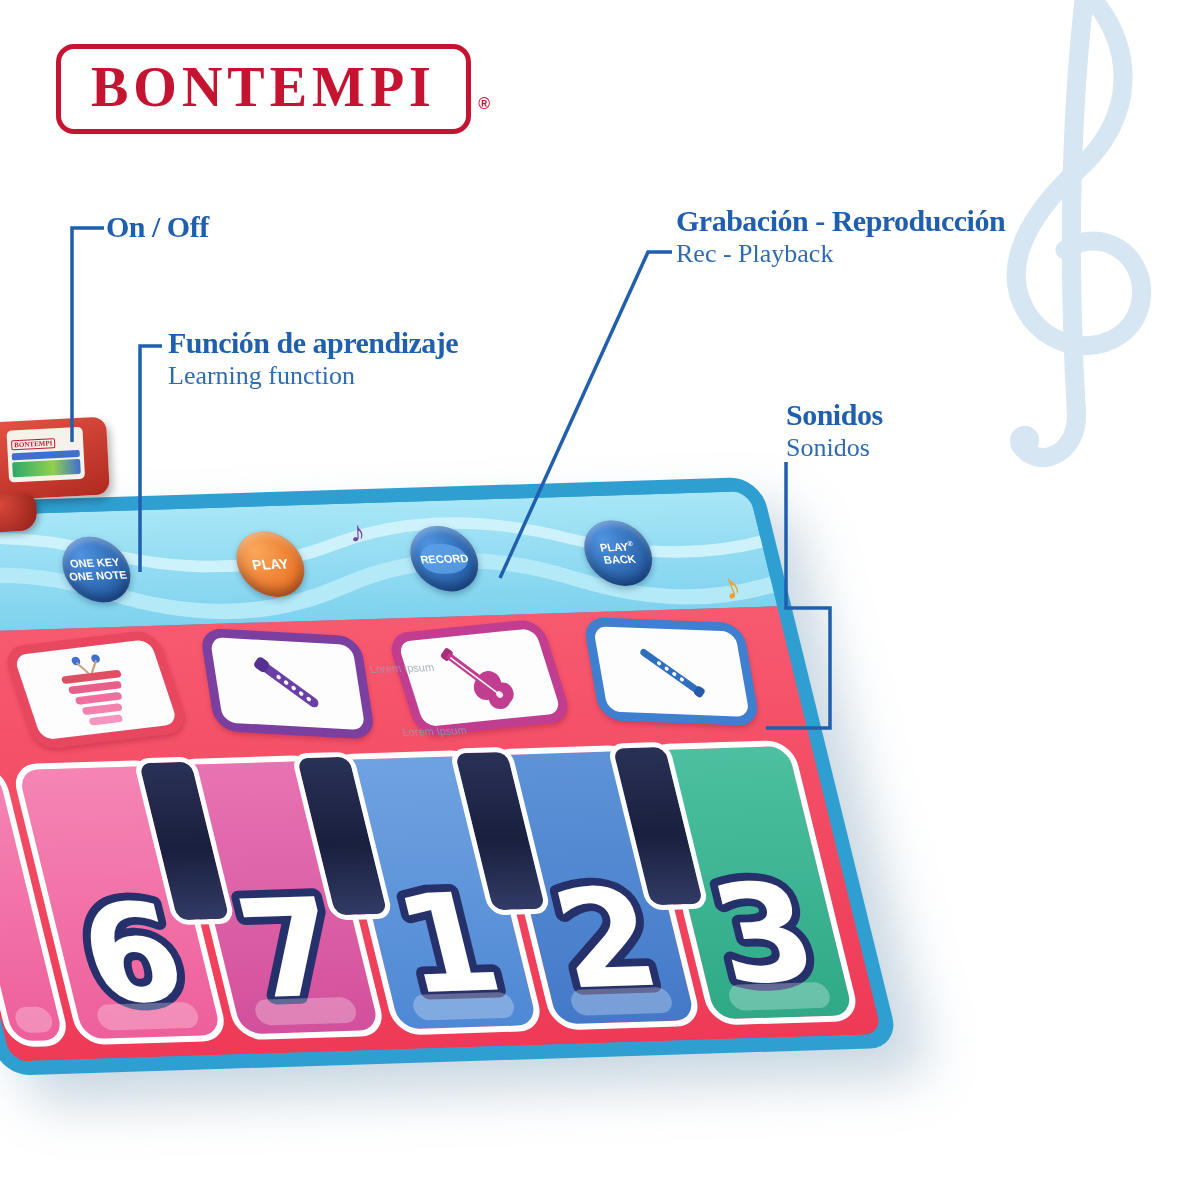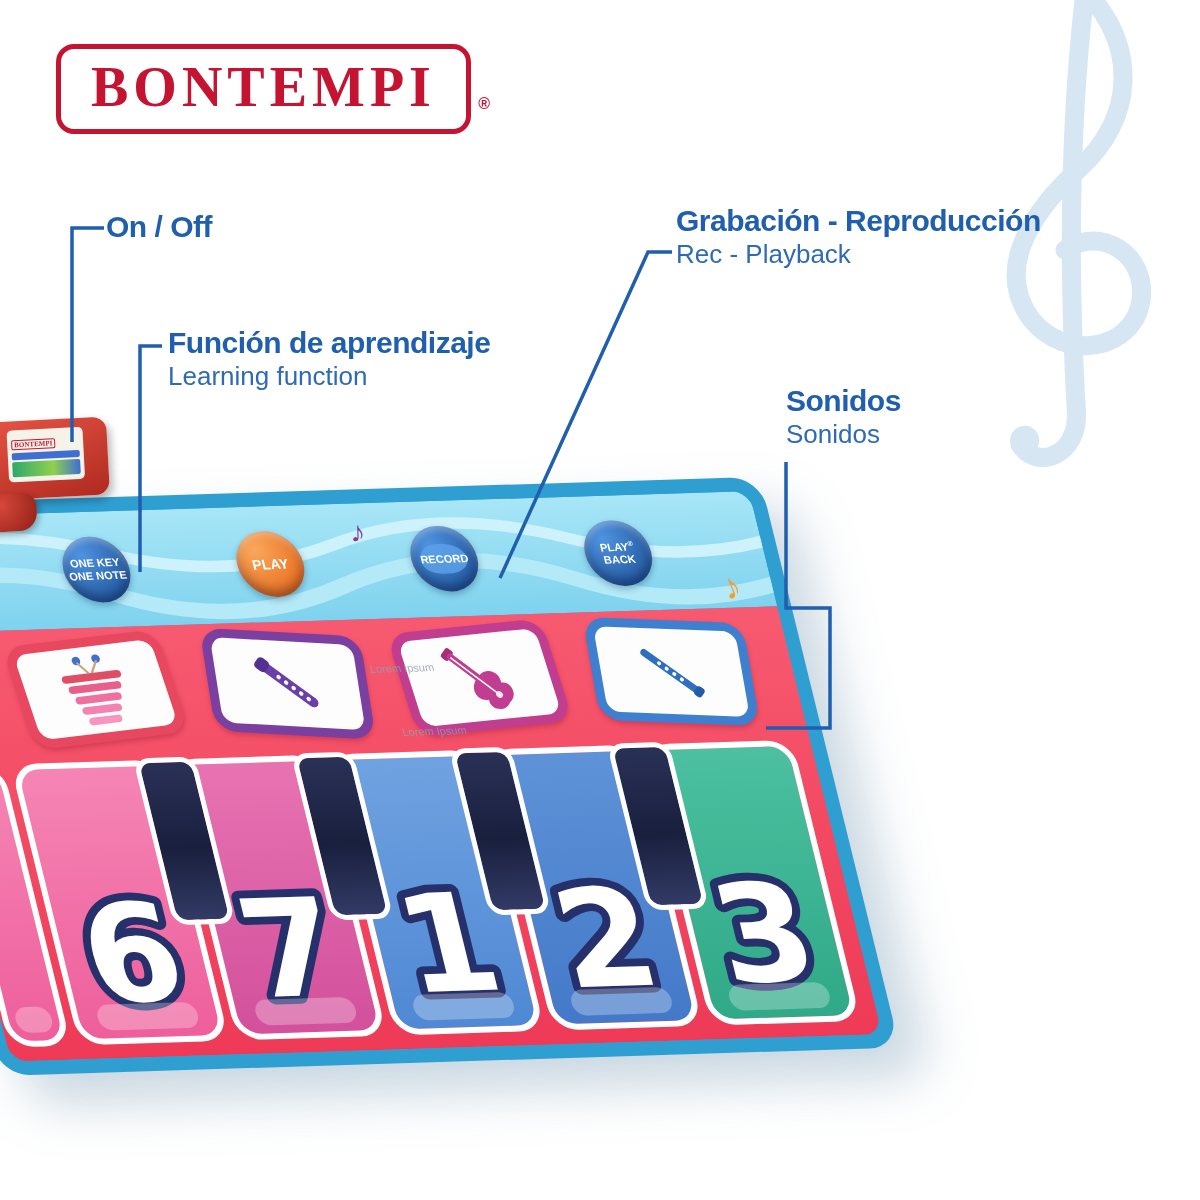--- a/index.html
+++ b/index.html
@@ -10,27 +10,27 @@
   .clef{position:absolute;right:-20px;top:-30px;width:310px;height:560px;z-index:0;}
 
   
   .logo{position:absolute;left:56px;top:44px;border:5px solid #c41431;border-radius:18px;
         padding:6px 30px 10px 30px;color:#c41431;z-index:5;}
   .logo-text{font-family:"Liberation Serif",serif;font-weight:bold;font-size:56px;
              letter-spacing:5px;}
   .logo-reg{position:absolute;right:-24px;bottom:16px;font-size:16px;font-weight:bold;color:#c41431;}
 
   
-  .callout{position:absolute;color:#1f5fae;z-index:7;line-height:1.1;}
+  .callout{position:absolute;color:#1f5fae;z-index:7;line-height:1.1;font-family:Liberation Serif, serif;}
   .callout .title{font-weight:bold;font-size:30px;letter-spacing:-0.5px;}
   .callout .subtitle{font-size:26px;font-weight:400;color:#2e6bb4;margin-top:3px;}
   #co-on-off{left:106px;top:210px;}
   #co-learning{left:168px;top:326px;}
   #co-recording{left:676px;top:204px;}
-  #co-sounds{left:786px;top:384px;}
+  #co-sounds{left:786px;top:398px;}
 
   .lines{position:absolute;left:0;top:0;width:1200px;height:1200px;z-index:6;pointer-events:none;}
 
   
   .mat{position:absolute;left:-140px;top:505px;width:900px;height:575px;
        transform:rotate(-1.8deg) skewX(12deg);transform-origin:0 0;
        background:#2f9fd2;border-radius:30px;padding:14px;box-sizing:border-box;
        box-shadow:25px 30px 50px rgba(100,140,170,.35);z-index:2;}
   .mat-inner{width:100%;height:100%;border-radius:18px;overflow:hidden;position:relative;}
 

